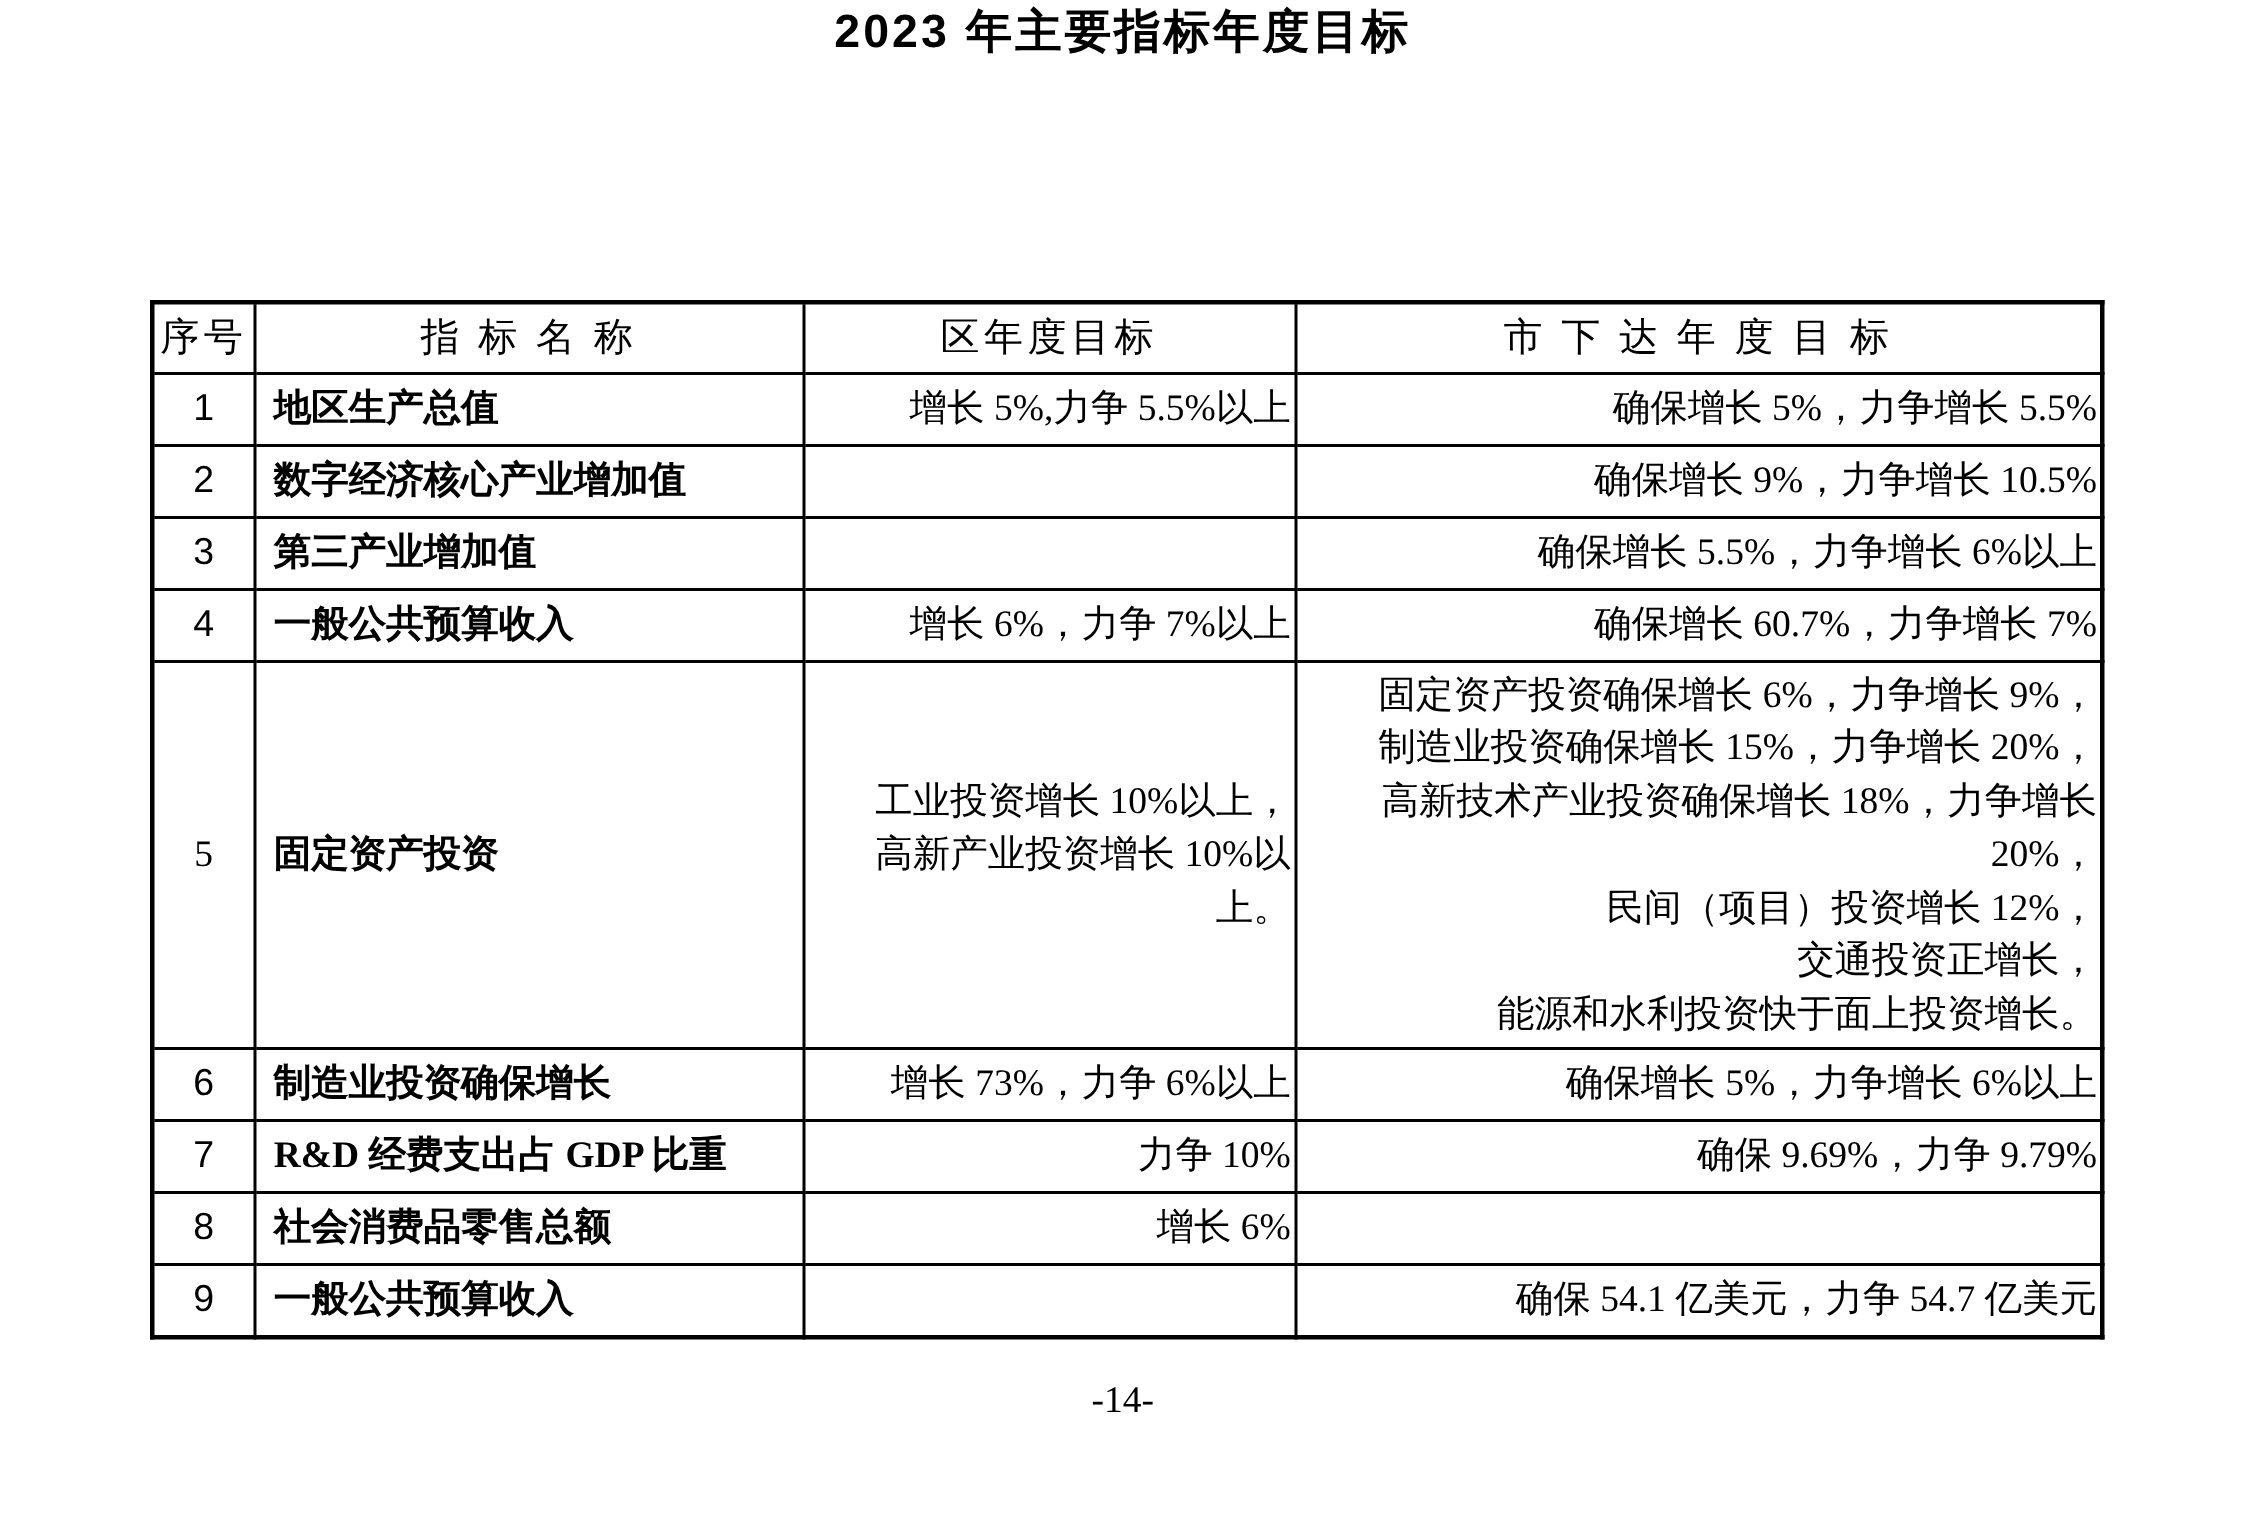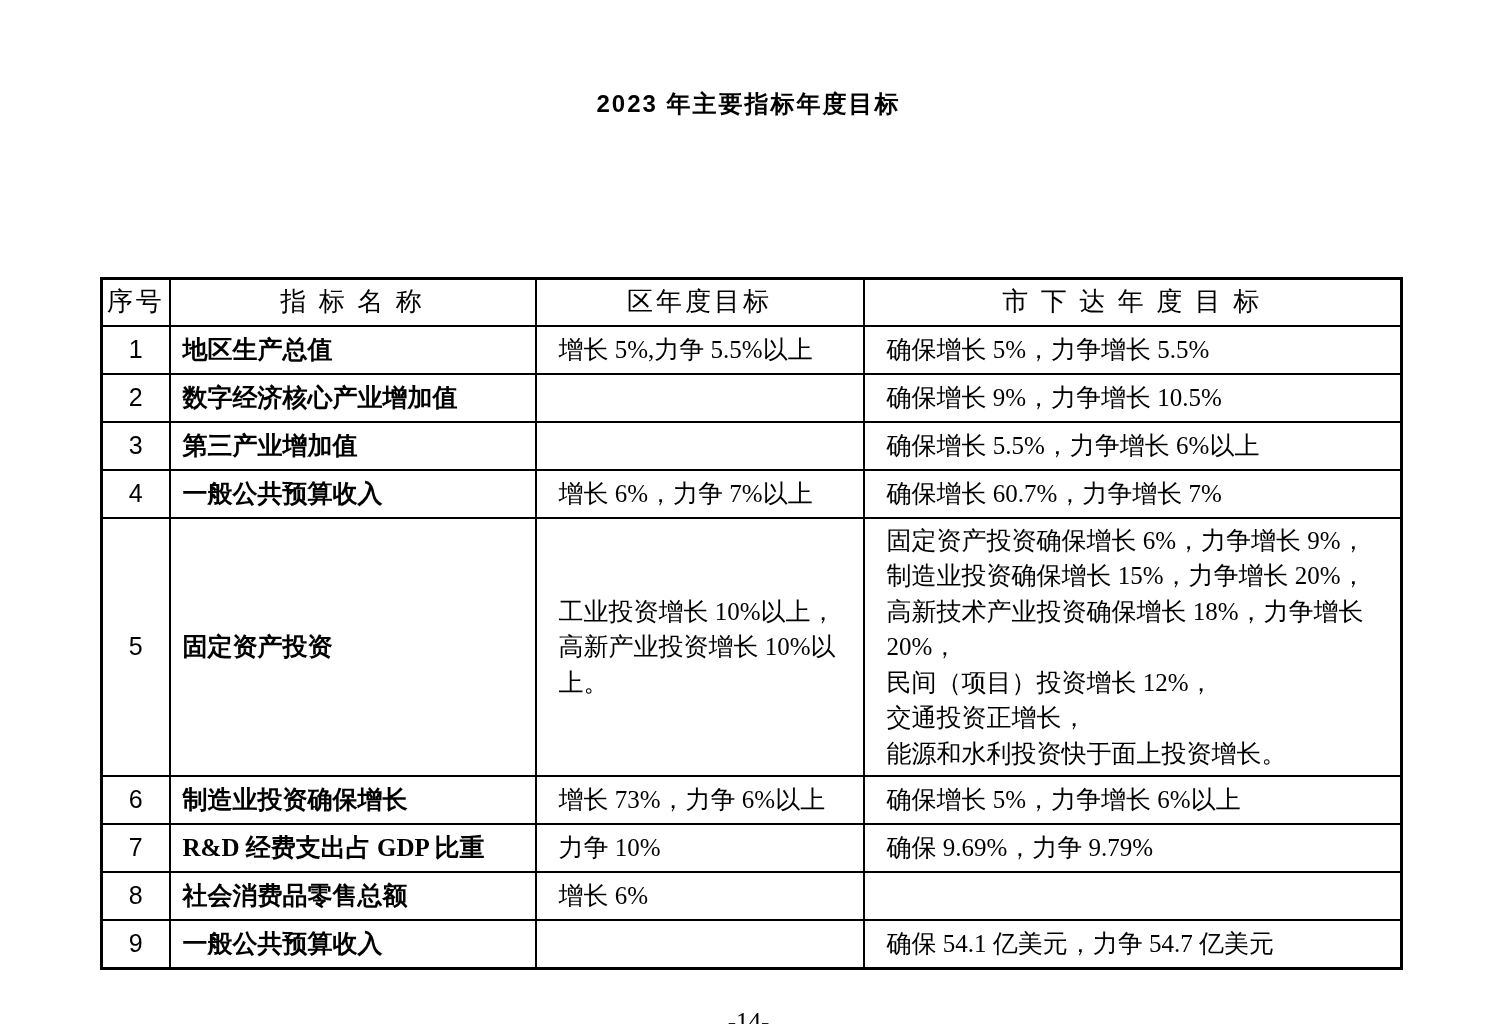--- a/index.html
+++ b/index.html
@@ -11,31 +11,30 @@
     font-family: "Liberation Serif", "DejaVu Serif", serif;
     overflow: hidden;
   }
   .page {
     position: relative;
     width: 1497px;
     height: 1024px;
     background: #ffffff;
   }
   .doc-title {
-    margin-top: 88px;
     text-align: center;
-    font-size: 24px;
+    font-size: 31px;
     font-weight: bold;
     letter-spacing: 2px;
     font-family: "Liberation Sans", "DejaVu Sans", sans-serif;
   }
   table.targets {
     position: absolute;
     left: 100px;
-    top: 189px;
+    top: 200px;
     width: 1300px;
     border-collapse: collapse;
     border: 3px solid #000;
     table-layout: fixed;
   }
   table.targets th, table.targets td {
     border: 2px solid #000;
     vertical-align: middle;
     font-size: 25px;
     line-height: 1.42;
@@ -58,25 +57,25 @@
     font-family: "Liberation Sans", "DejaVu Sans", sans-serif;
     font-size: 25px;
   }
   td.col-name {
     text-align: left;
     padding-left: 12px;
     padding-right: 0;
     font-weight: bold;
   }
   td.col-district, td.col-city {
-    text-align: left;
-    padding: 4px 22px;
+    text-align: right;
+    padding: 4px 2px;
     margin-left: 20px;
   }
-  tr.tall-row td { height: 226px; }
+  tr.tall-row td { height: 226px; font-family: Liberation Serif, serif; }
   .page-number {
     position: absolute;
     left: 0;
     width: 100%;
     top: 920px;
     text-align: center;
     font-size: 25px;
     font-family: "Liberation Serif", "DejaVu Serif", serif;
   }
 </style>

